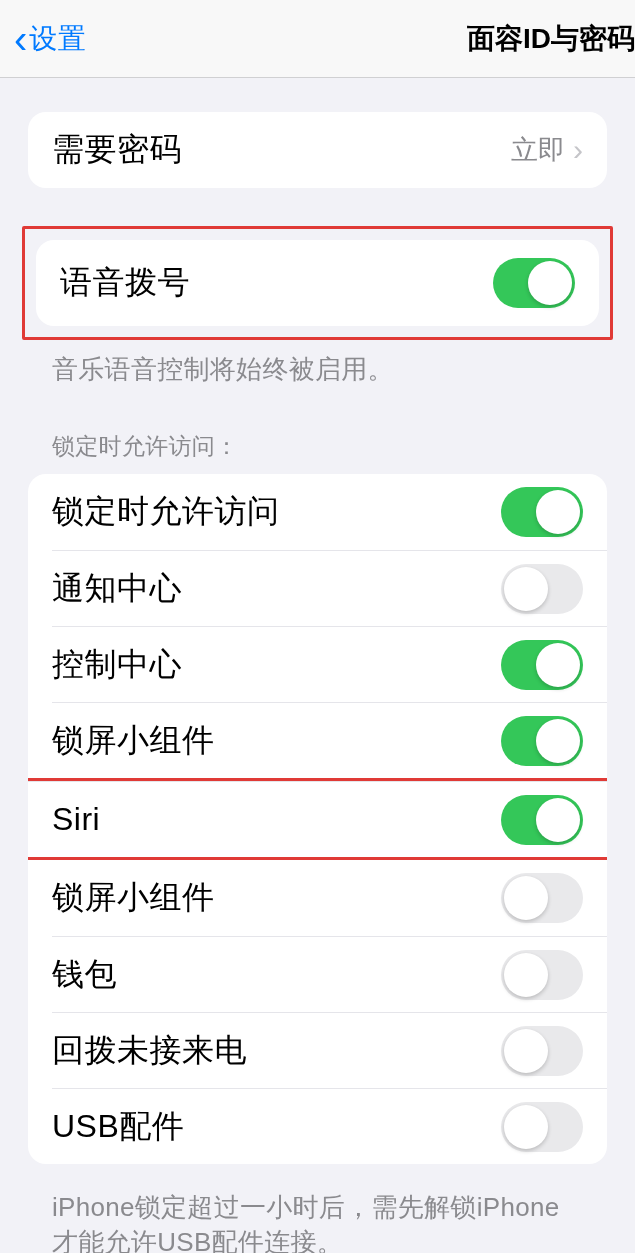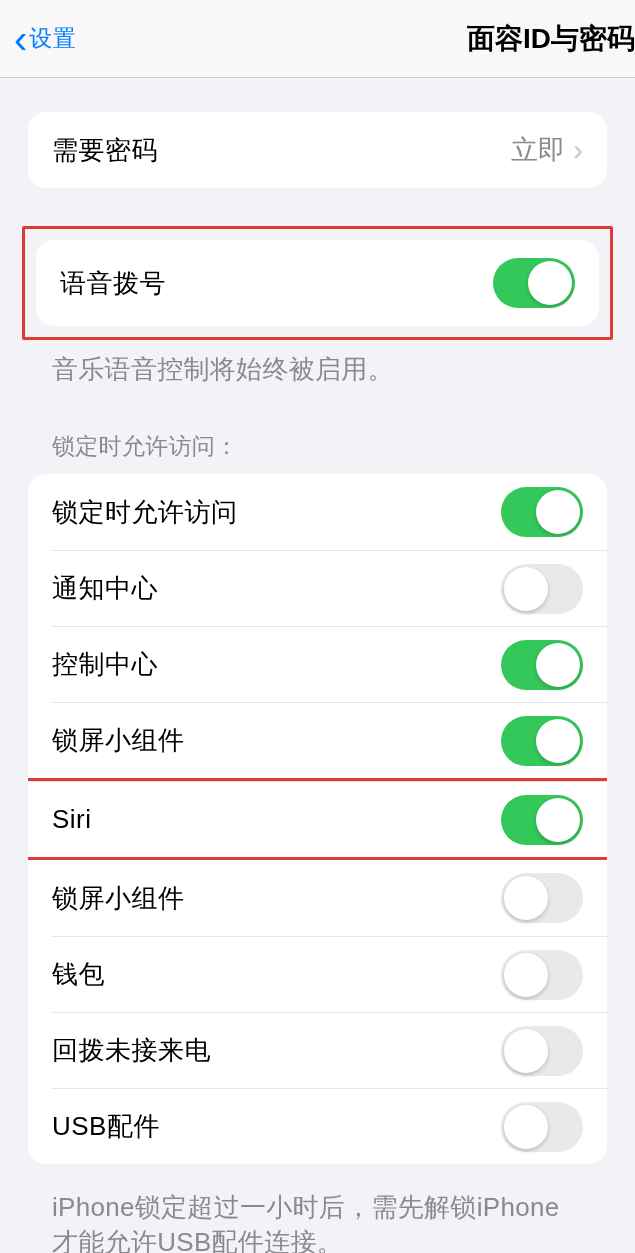--- a/index.html
+++ b/index.html
@@ -30,21 +30,21 @@
       color: #007aff;
       cursor: pointer;
     }
     .back-chevron {
       font-size: 40px;
       font-weight: 400;
       line-height: 1;
       margin-right: 2px;
     }
     .back-label {
-      font-size: 23px;
+      font-size: 28px;
       letter-spacing: 0.5px;
       font-family: Liberation Mono, monospace;
     }
     .nav-title {
       position: absolute;
       left: 0;
       right: 0;
       text-align: right;
       font-size: 28px;
       font-weight: 600;
@@ -78,21 +78,21 @@
       justify-content: space-between;
       min-height: 76px;
       padding: 0 24px;
     }
     .row + .row {
       border-top: 1px solid #e5e5ea;
       margin-left: 24px;
       padding-left: 0;
     }
     .row-label {
-      font-size: 26px;
+      font-size: 32px;
       color: #000;
       letter-spacing: 0.5px;
     }
     .row-value-wrap {
       display: flex;
       align-items: center;
       gap: 8px;
     }
     .row-value {
       font-size: 27px;

